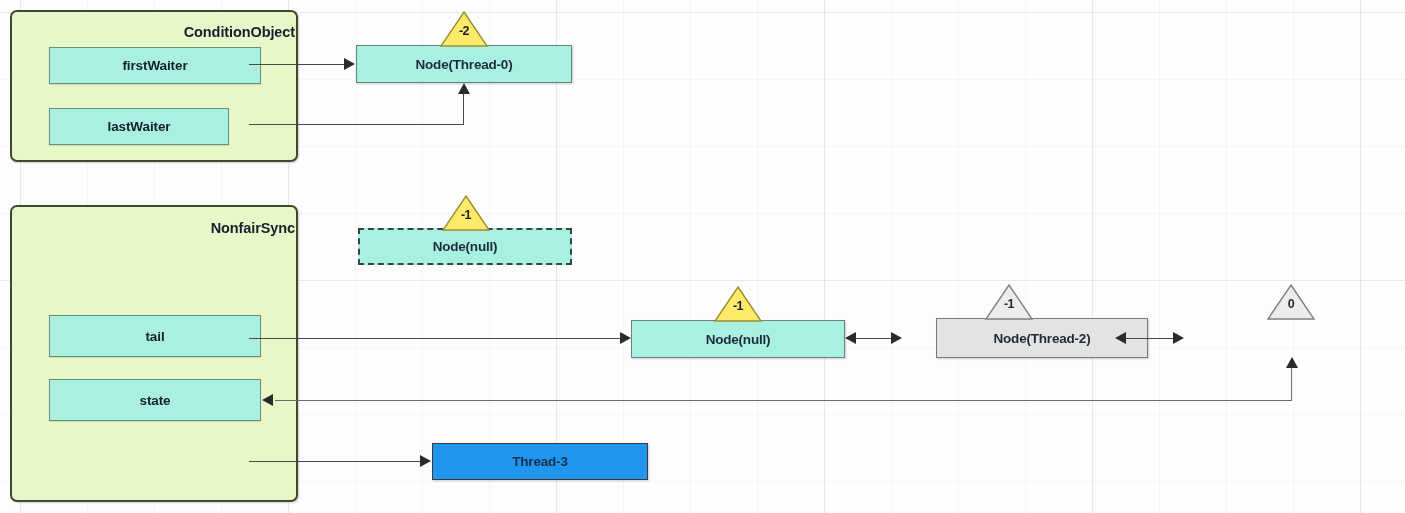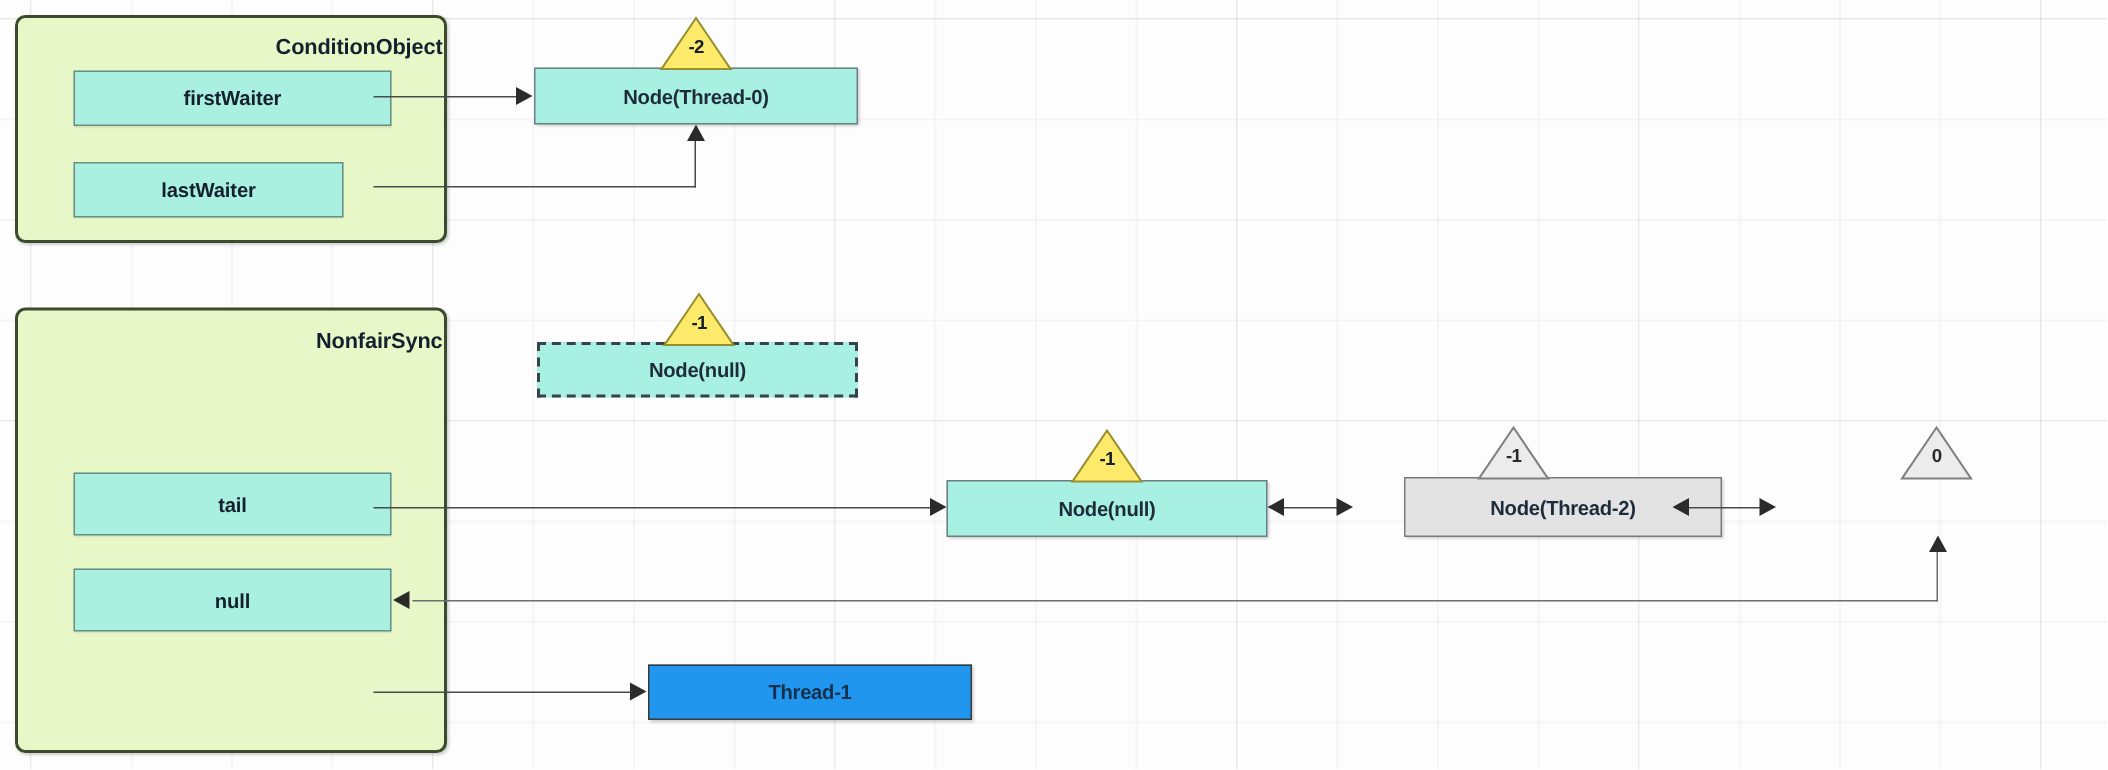--- a/index.html
+++ b/index.html
@@ -153,21 +153,21 @@
 
   <div class="container-box" style="left:10px; top:10px; width:288px; height:152px;">
     <div class="container-title" style="top:12px;">ConditionObject</div>
     <div class="field-box" style="left:37px; top:35px; width:212px; height:37px;">firstWaiter</div>
     <div class="field-box" style="left:37px; top:96px; width:180px; height:37px;">lastWaiter</div>
   </div>
 
   <div class="container-box" style="left:10px; top:205px; width:288px; height:297px;">
     <div class="container-title" style="top:13px;margin-left:20px;">NonfairSync</div>
     <div class="field-box" style="left:37px; top:108px; width:212px; height:42px;">tail</div>
-    <div class="field-box" style="left:37px; top:172px; width:212px; height:42px;">null</div>
+    <div class="field-box" style="left:37px; top:172px; width:212px; height:42px;">state</div>
   </div>
 
   <div class="node-box node-cyan" style="left:356px; top:45px; width:216px; height:38px;">Node(Thread-0)</div>
   <div class="ws-wrap" style="left:438px; top:9px;">
     <svg width="52" height="40" viewBox="0 0 52 40">
       <polygon points="26,3 49,37 3,37" fill="#fde96a" stroke="#9a8f2f" stroke-width="1.4"></polygon>
     </svg>
     <div class="ws-label">-2</div>
   </div>
 
@@ -218,18 +218,18 @@
 
   <div class="line-h" style="left:1119px; top:338px; width:62px;"></div>
   <div class="arrow arrow-left" style="left:1115px; top:332px;"></div>
   <div class="arrow arrow-right" style="left:1173px; top:332px;"></div>
 
   <div class="line-h line-thin" style="left:275px; top:400px; width:1017px;"></div>
   <div class="line-v line-thin" style="left:1291px; top:367px; height:34px;"></div>
   <div class="arrow arrow-up" style="left:1286px; top:357px;"></div>
   <div class="arrow arrow-left" style="left:262px; top:394px;"></div>
 
-  <div class="node-box node-blue" style="left:432px; top:443px; width:216px; height:37px;">Thread-1</div>
+  <div class="node-box node-blue" style="left:432px; top:443px; width:216px; height:37px;">Thread-3</div>
 
   <div class="line-h" style="left:249px; top:461px; width:172px;"></div>
   <div class="arrow arrow-right" style="left:420px; top:455px;"></div>
 
 </div>
 
 </body></html>

